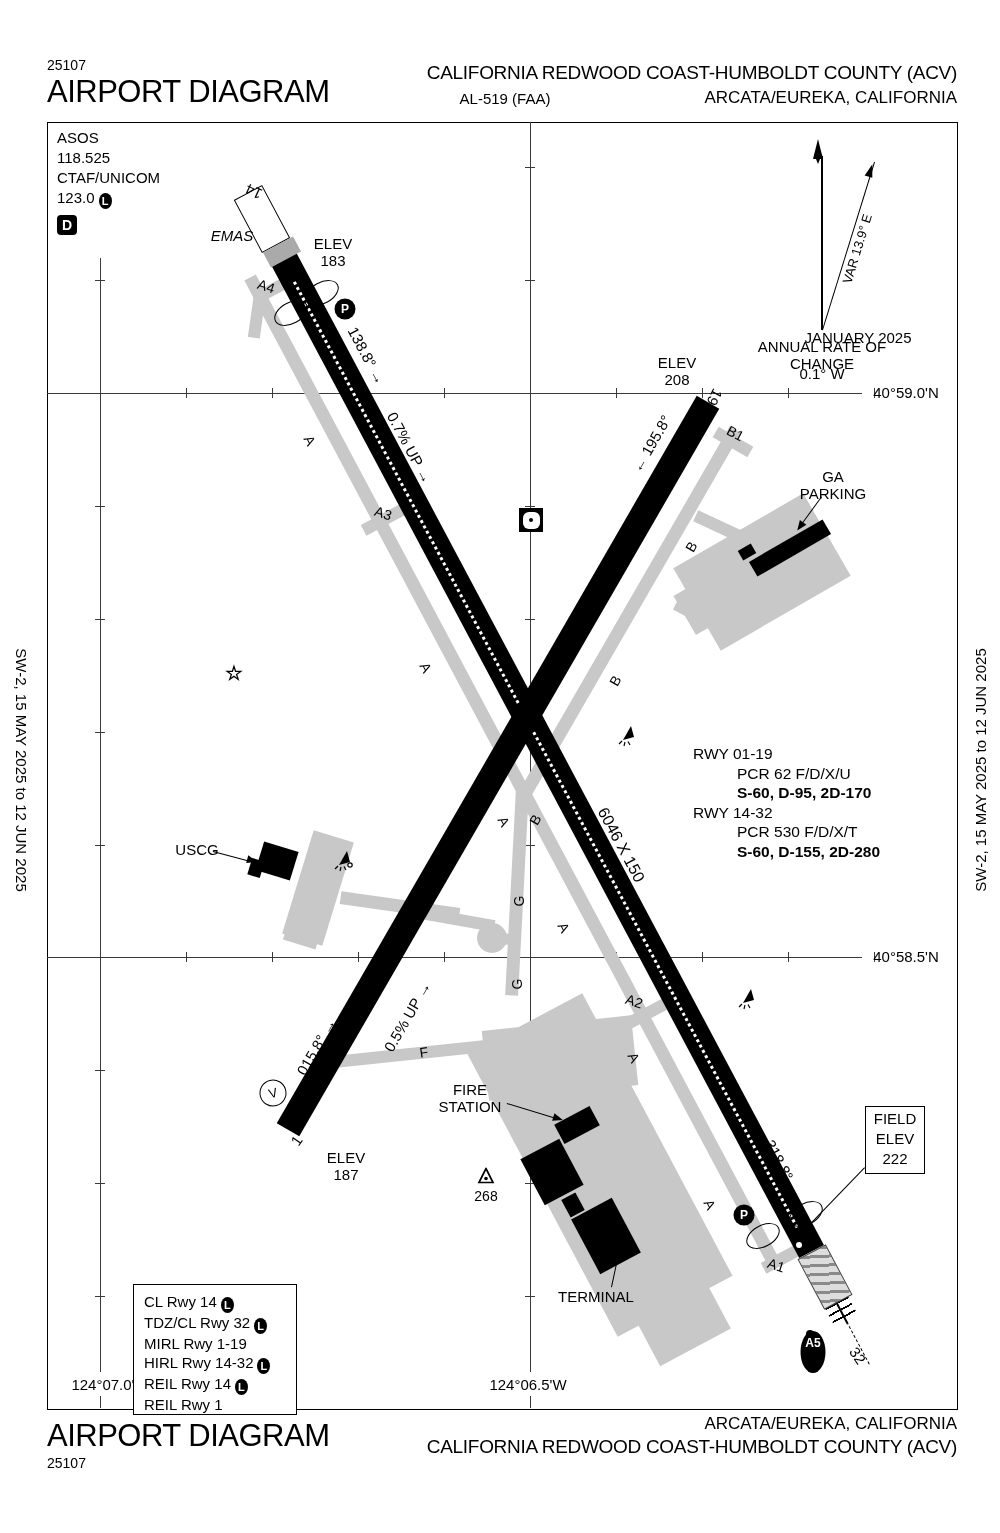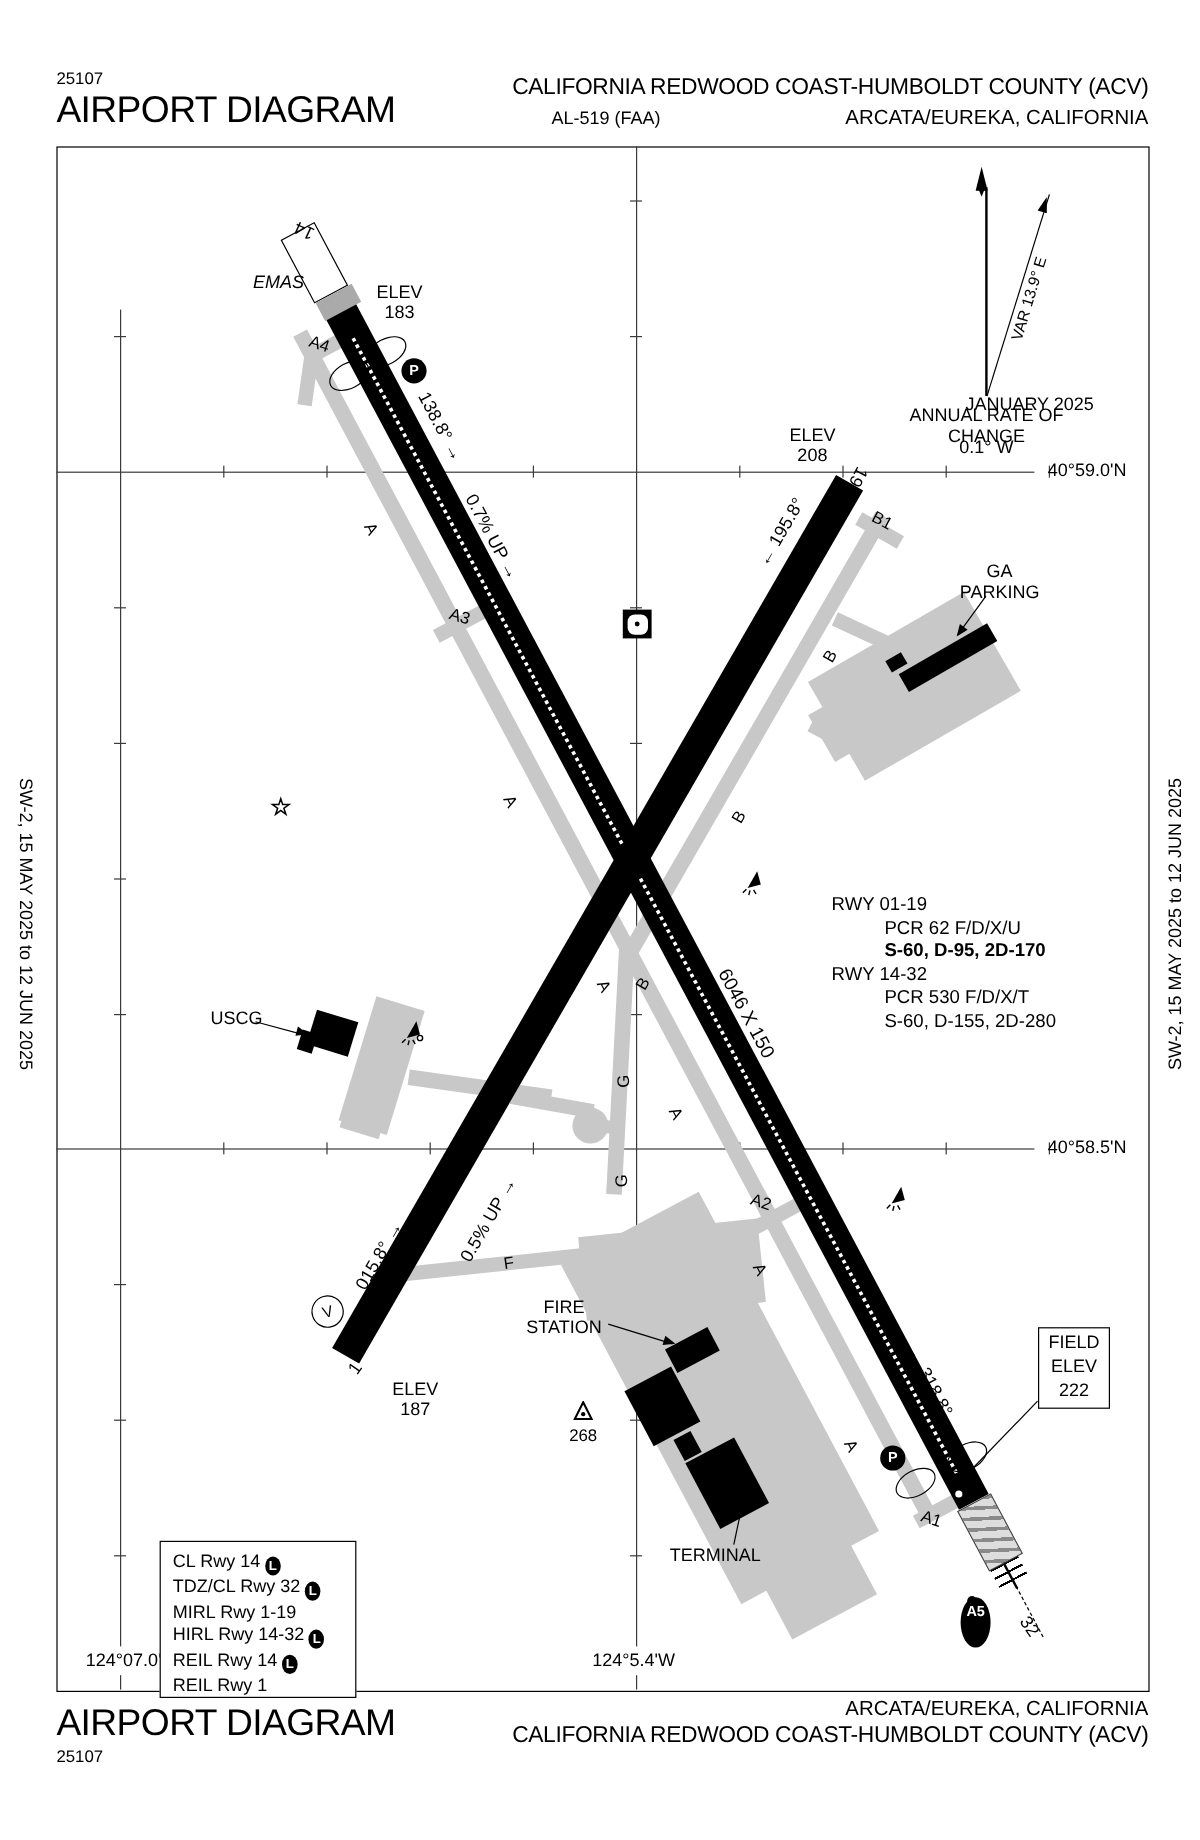--- a/index.html
+++ b/index.html
@@ -83,20 +83,27 @@
       <div class="tick" style="left: 525px; top: 1070px; width: 10px; height: 1px;"></div>
       <div class="tick" style="left: 95px; top: 1183px; width: 10px; height: 1px;"></div>
       <div class="tick" style="left: 525px; top: 1183px; width: 10px; height: 1px;"></div>
       <div class="tick" style="left: 95px; top: 1296px; width: 10px; height: 1px;"></div>
       <div class="tick" style="left: 525px; top: 1296px; width: 10px; height: 1px;"></div>
       <div class="tick" style="left: 525px; top: 167px; width: 10px; height: 1px;"></div>
       <div class="tick" style="left: 525px; top: 280px; width: 10px; height: 1px;"></div>
       <div class="tick" style="left: 95px; top: 280px; width: 10px; height: 1px;"></div>
     </div>
 
+  <div class="abs" style="left:57px;top:128px;font-size:15px;line-height:20px;z-index:55;">
+    <div>ASOS</div>
+    <div>118.525</div>
+    <div>CTAF/UNICOM</div>
+    <div><span>123.0</span><span class="lc">L</span></div>
+    <div style="margin-top:6px;width:20px;height:20px;background:#000;color:#fff;border-radius:4px;font-size:14px;font-weight:bold;text-align:center;line-height:20px;">D</div>
+  </div>
 
   <div class="abs" style="left:821px;top:156px;width:1.6px;height:174px;background:#000;z-index:30;"></div>
   <div class="abs" style="left:813px;top:134px;width:0;height:0;border:5px solid transparent;border-bottom:20px solid #000;"></div>
   <div class="abs" style="left:814px;top:154px;width:0;height:0;border:4px solid transparent;border-top:10px solid #000;"></div>
   <div class="ldr" style="left:822px;top:330px;width:176px;border-top-width:1.2px;transform:rotate(-72.8deg);"></div>
   <div class="abs" style="left:867px;top:160px;width:0;height:0;border:4px solid transparent;border-bottom:13px solid #000;transform:rotate(17deg);"></div>
 
   <div class="shape tw" style="left:513px;top:772px;width:1120px;height:13px;transform:translate(-50%,-50%) rotate(62deg);"></div>
   <div class="shape tw" style="left:257px;top:315px;width:12px;height:46px;transform:translate(-50%,-50%) rotate(8deg);"></div>
   <div class="shape tw" style="left:270px;top:291px;width:34px;height:12px;transform:translate(-50%,-50%) rotate(-28deg);"></div>
@@ -210,21 +217,21 @@
     <div>ELEV</div>
     <div>222</div>
   </div>
 
   <div id="rwy-data" class="abs" style="left:693px;top:744px;font-size:15.5px;line-height:19.5px;z-index:50;">
       <div>RWY 01-19</div>
       <div style="padding-left: 44px;">PCR 62 F/D/X/U</div>
       <div style="padding-left: 44px; font-weight: bold;">S-60, D-95, 2D-170</div>
       <div>RWY 14-32</div>
       <div style="padding-left: 44px;">PCR 530 F/D/X/T</div>
-      <div style="padding-left: 44px;">S-60, D-155, 2D-280</div>
+      <div style="padding-left: 44px; font-weight: bold;">S-60, D-155, 2D-280</div>
     </div>
 
   <div id="legend-box" class="box" style="left:133px;top:1284px;width:152px;height:122px;padding:7px 0 0 10px;font-size:15px;line-height:19.2px;">
       <div><span>CL Rwy 14</span><span class="lc">L</span></div>
       <div><span>TDZ/CL Rwy 32</span><span class="lc">L</span></div>
       <div><span>MIRL Rwy 1-19</span></div>
       <div><span>HIRL Rwy 14-32</span><span class="lc">L</span></div>
       <div><span>REIL Rwy 14</span><span class="lc">L</span></div>
       <div><span>REIL Rwy 1</span></div>
     </div>
@@ -244,21 +251,21 @@
       <div class="lbl" style="left: 652px; top: 444px; font-size: 15px; transform: translate(-50%, -50%) rotate(-60deg);">← 195.8°</div>
       <div class="lbl" style="left: 833px; top: 486px; font-size: 15px; transform: translate(-50%, -50%) rotate(0deg);">GA
 PARKING</div>
       <div class="lbl" style="left: 858px; top: 249px; font-size: 13px; transform: translate(-50%, -50%) rotate(-73deg);">VAR 13.9° E</div>
       <div class="lbl" style="left: 822px; top: 338px; font-size: 15px; transform: translate(-50%, -50%) rotate(0deg); margin-left: 36px;">JANUARY 2025</div>
       <div class="lbl" style="left: 822px; top: 356px; font-size: 15px; transform: translate(-50%, -50%) rotate(0deg);">ANNUAL RATE OF CHANGE</div>
       <div class="lbl" style="left: 822px; top: 374px; font-size: 15px; transform: translate(-50%, -50%) rotate(0deg);">0.1° W</div>
       <div class="lbl" style="left: 906px; top: 393px; font-size: 15px; transform: translate(-50%, -50%) rotate(0deg);">40°59.0'N</div>
       <div class="lbl" style="left: 906px; top: 957px; font-size: 15px; transform: translate(-50%, -50%) rotate(0deg);">40°58.5'N</div>
       <div class="lbl" style="left: 110px; top: 1385px; font-size: 15px; transform: translate(-50%, -50%) rotate(0deg);">124°07.0'W</div>
-      <div class="lbl" style="left: 528px; top: 1385px; font-size: 15px; transform: translate(-50%, -50%) rotate(0deg);">124°5.4'W</div>
+      <div class="lbl" style="left: 528px; top: 1385px; font-size: 15px; transform: translate(-50%, -50%) rotate(0deg);">124°06.5'W</div>
       <div class="lbl" style="left: 309px; top: 441px; font-size: 14px; transform: translate(-50%, -50%) rotate(62deg);">A</div>
       <div class="lbl" style="left: 425px; top: 668px; font-size: 14px; transform: translate(-50%, -50%) rotate(62deg);">A</div>
       <div class="lbl" style="left: 503px; top: 822px; font-size: 14px; transform: translate(-50%, -50%) rotate(62deg);">A</div>
       <div class="lbl" style="left: 563px; top: 928px; font-size: 14px; transform: translate(-50%, -50%) rotate(62deg);">A</div>
       <div class="lbl" style="left: 633px; top: 1058px; font-size: 14px; transform: translate(-50%, -50%) rotate(62deg);">A</div>
       <div class="lbl" style="left: 709px; top: 1205px; font-size: 14px; transform: translate(-50%, -50%) rotate(62deg);">A</div>
       <div class="lbl" style="left: 692px; top: 547px; font-size: 14px; transform: translate(-50%, -50%) rotate(-60deg);">B</div>
       <div class="lbl" style="left: 616px; top: 681px; font-size: 14px; transform: translate(-50%, -50%) rotate(-60deg);">B</div>
       <div class="lbl" style="left: 536px; top: 820px; font-size: 14px; transform: translate(-50%, -50%) rotate(-60deg);">B</div>
       <div class="lbl" style="left: 520px; top: 901px; font-size: 14px; transform: translate(-50%, -50%) rotate(-90deg);">G</div>

